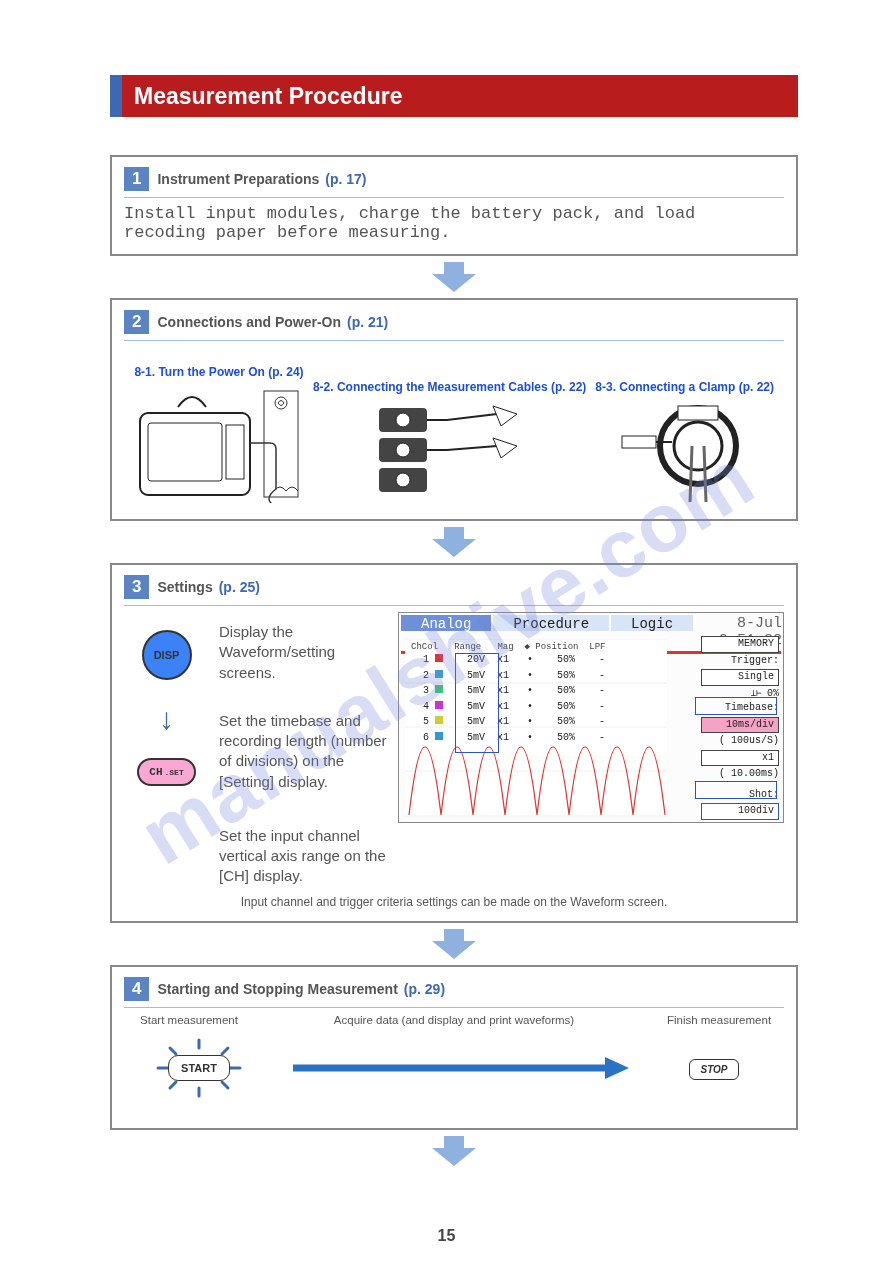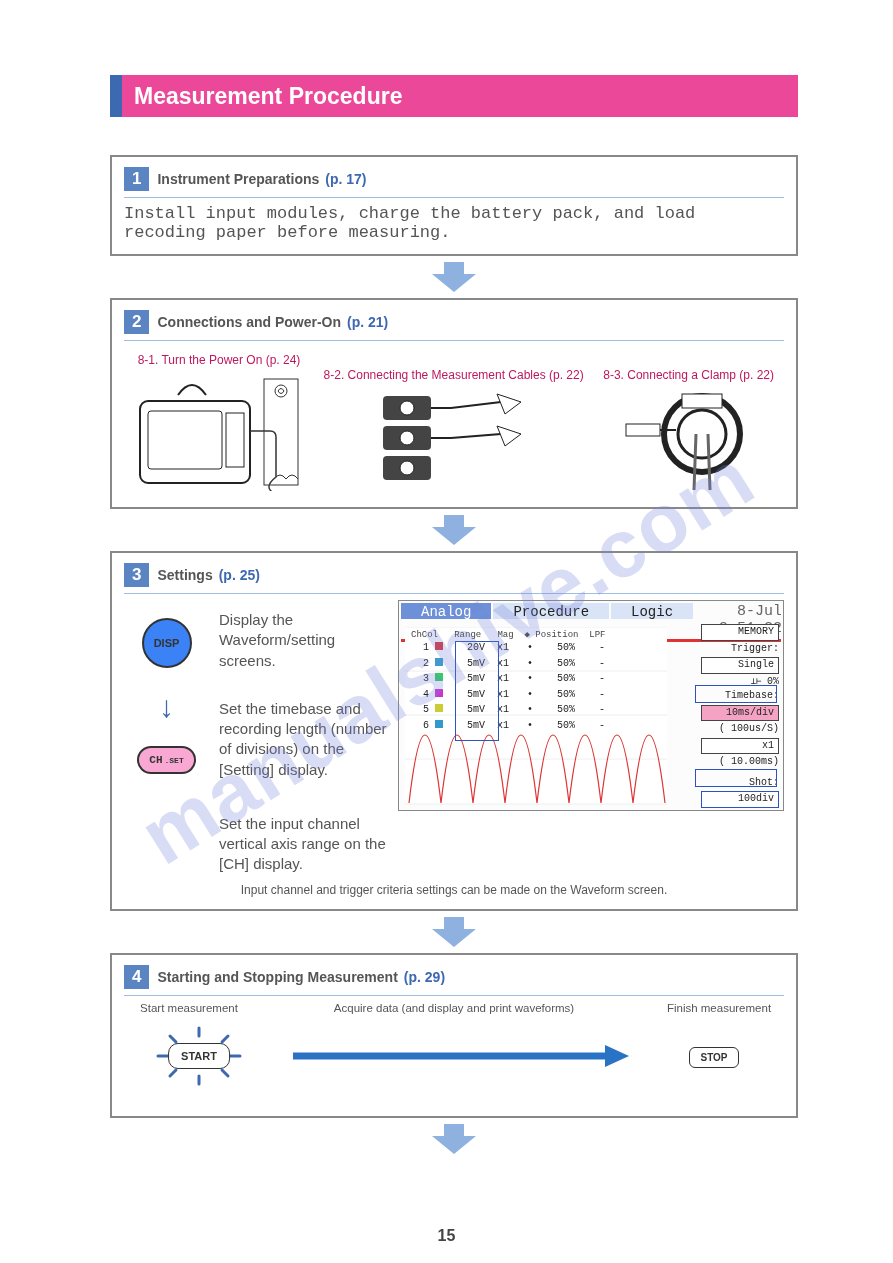--- a/index.html
+++ b/index.html
@@ -1,32 +1,32 @@
 <!DOCTYPE html>
 <html><head>
 <meta charset="utf-8">
 <style>
   html, body { margin: 0; padding: 0; background: #fff; font-family: Arial, Helvetica, sans-serif; color: #555; }
   .page { width: 893px; height: 1263px; position: relative; margin: 0 auto; background: #fff; }
   .content { padding: 75px 95px 0 110px; }
 
   .title-bar { display: flex; align-items: stretch; height: 42px; margin-bottom: 38px; }
   .title-stub { width: 12px; background: #3d68b2; }
-  .title-body { flex: 1; background: #ec4899; display: flex; align-items: center; padding-left: 12px; font-size: 23px; font-weight: bold; color: #fff; }
+  .title-body { flex: 1; background: #b91c1c; display: flex; align-items: center; padding-left: 12px; font-size: 23px; font-weight: bold; color: #fff; }
 
   .step-box { border: 2px solid #888; padding: 10px 12px 12px 12px; margin-bottom: 0; }
   .step-head { display: flex; align-items: baseline; font-size: 14px; font-weight: bold; border-bottom: 1px solid #9fbde3; padding-bottom: 6px; margin-bottom: 6px; }
   .step-num { background: #5a84c2; color: #fff; font-size: 17px; padding: 2px 8px; margin-right: 8px; }
   .step-link { color: #3d68b2; margin-left: 6px; }
   .blue-arrow { display: block; margin: 6px auto; }
   .small-text { font-size: 17px; font-family: Liberation Mono, monospace; }
 
   .illus-row { display: flex; justify-content: space-between; align-items: flex-end; padding: 6px 10px 0 10px; }
   .illus { text-align: center; }
-  .illus .cap { font-size: 12px; color: #be185d; margin-bottom: 4px; font-weight: normal; }
+  .illus .cap { font-size: 12px; color: #1d4ed8; margin-bottom: 4px; font-weight: bold; margin-top: 12px; }
 
   
   .step3-row { display: flex; align-items: flex-start; }
   .step3-left { width: 85px; display: flex; flex-direction: column; align-items: center; padding-top: 18px; }
   .disp-btn { width: 46px; height: 46px; border-radius: 50%; border: 2px solid #333; display: flex; align-items: center; justify-content: center; font-size: 11px; font-weight: bold; color: #333; background: #3b82f6; }
   .ch-btn { border: 2px solid #333; border-radius: 16px; padding: 6px 10px; font-size: 11px; font-weight: bold; color: #333; background: #f9a8d4; display: flex; align-items: center; font-family: Liberation Mono, monospace; }
   .ch-btn .sub { font-size: 8px; margin-left: 2px; }
   .down-arrow { color: #3d68b2; font-size: 30px; margin: 22px 0; font-weight: bold; }
 
   .step3-mid { flex: 1; font-size: 15px; padding: 10px 10px 0 10px; line-height: 1.35; }
@@ -45,21 +45,21 @@
   .blue-rect { position: absolute; border: 1.5px solid #2a55c0; }
   .side-panel { position: absolute; right: 2px; top: 20px; width: 104px; font-size: 10px; text-align: right; line-height: 1.45; }
   .sp-box { border: 1px solid #444; display: inline-block; padding: 0 4px; margin: 1px 0; background: #fff; min-width: 68px; text-align: right; }
   .sp-hi { background: #f5a3c4; }
 
   .low-note { font-size: 12px; text-align: center; margin-top: 8px; }
 
   
   .step4-body { display: flex; align-items: center; justify-content: space-around; padding: 10px 10px 16px 10px; }
   .start-btn { border: 1.5px solid #333; border-radius: 10px; padding: 6px 12px; font-size: 11px; font-weight: bold; color: #333; background: #fff; }
-  .stop-btn { border: 1.5px solid #333; border-radius: 6px; padding: 4px 10px; font-size: 10px; font-weight: bold; color: #333; background: #fff; }
+  .stop-btn { border: 1.5px solid #333; border-radius: 6px; padding: 4px 10px; font-size: 10px; font-weight: bold; color: #333; background: #fff; font-style: italic; }
   .big-arrow-wrap { flex: 1; display: flex; justify-content: center; }
   .labels-row { display: flex; justify-content: space-around; font-size: 11.5px; }
 
   
   .wm { position: absolute; left: 50%; top: 52%; transform: translate(-50%, -50%) rotate(-32deg); font-size: 82px; font-weight: bold; color: rgba(120,130,220,0.28); pointer-events: none; white-space: nowrap; letter-spacing: 1px; }
 
   .page-no { position: absolute; left: 50%; bottom: 18px; transform: translateX(-50%); font-size: 16px; font-weight: bold; color: #444; }
 </style>
 </head>
 <body>

